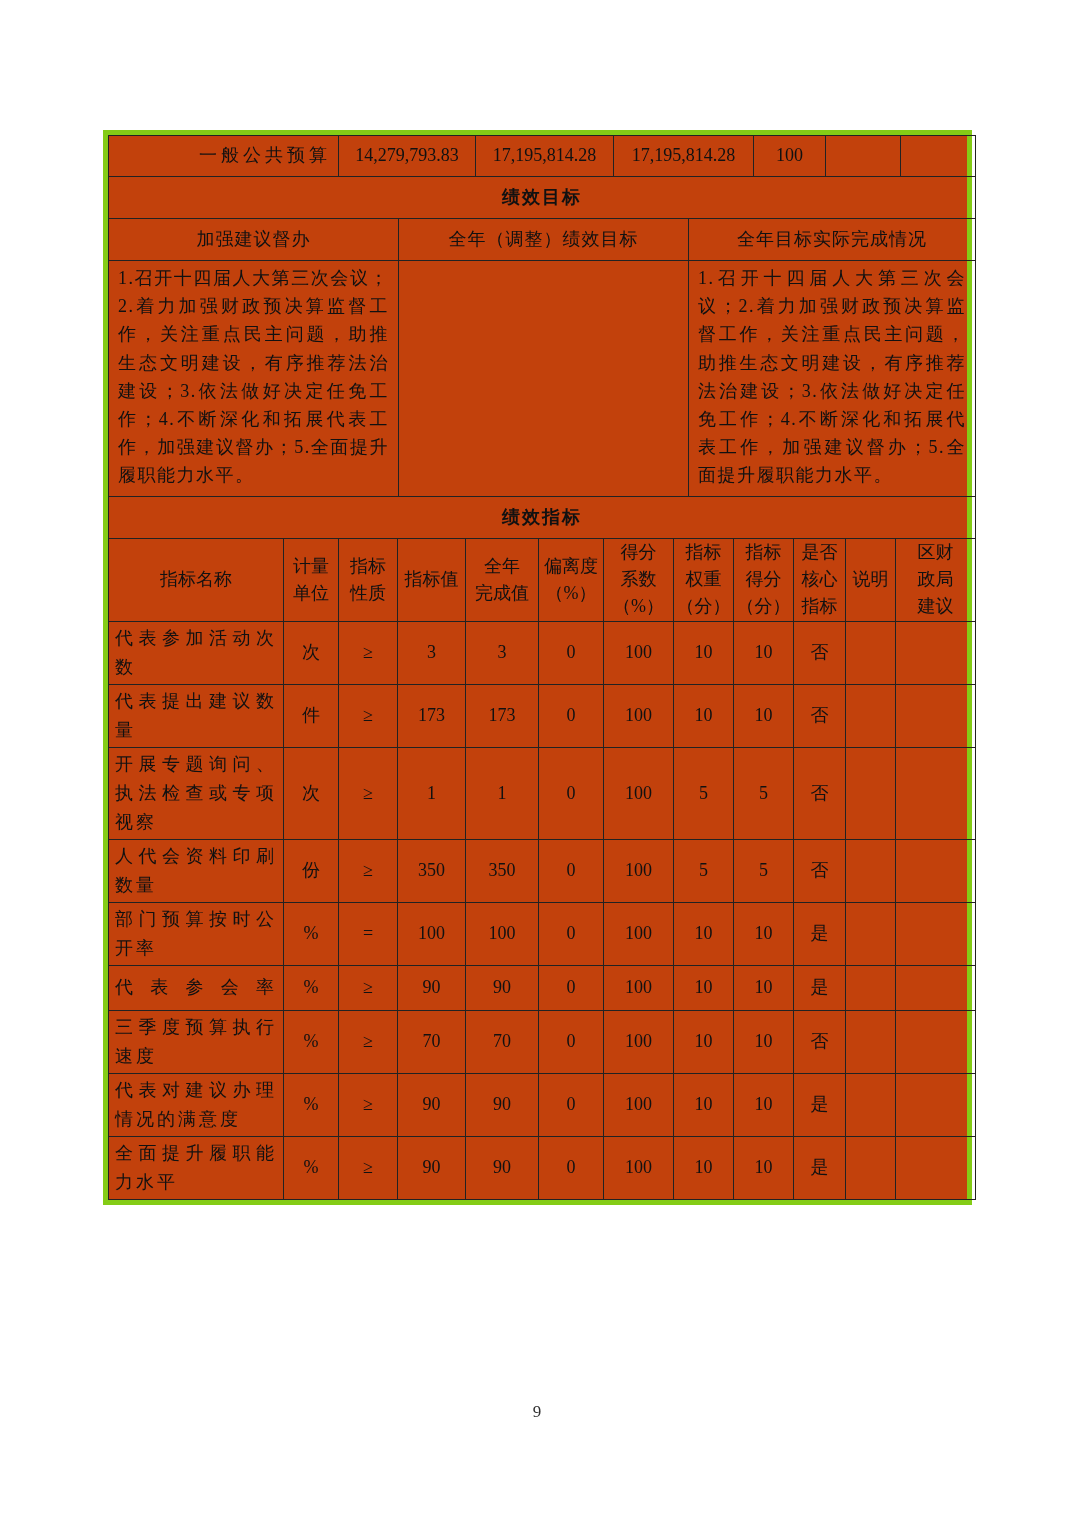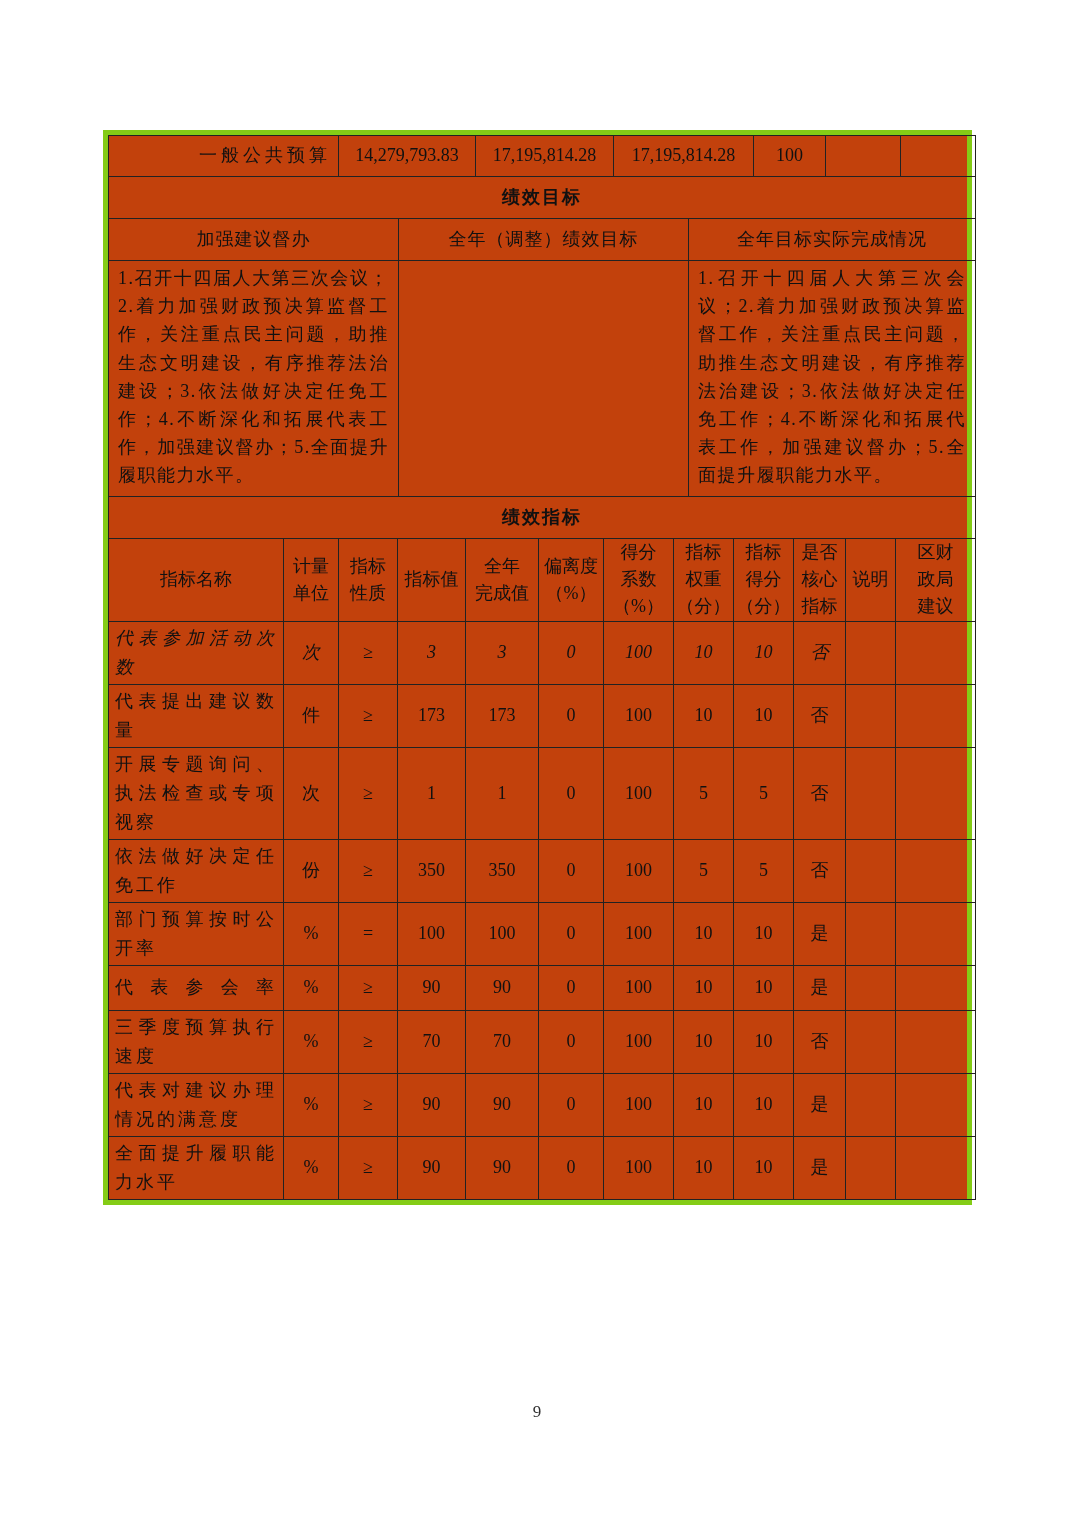--- a/index.html
+++ b/index.html
@@ -175,21 +175,21 @@
         <td>是否
 核心
 指标</td>
         <td>说明</td>
         <td>区财
 政局
 建议</td>
       </tr>
     </tbody>
     <tbody id="indicator-rows">
-        <tr style="height: 56px; font-style: italic;">
+        <tr style="height: 56px;">
           <td class="name">代表参加活动次数</td>
           <td>次</td>
           <td>≥</td>
           <td>3</td>
           <td>3</td>
           <td>0</td>
           <td>100</td>
           <td>10</td>
           <td>10</td>
           <td>否</td>
@@ -218,21 +218,21 @@
           <td>1</td>
           <td>0</td>
           <td>100</td>
           <td>5</td>
           <td>5</td>
           <td>否</td>
           <td></td>
           <td></td>
         </tr>
         <tr style="height: 60px;">
-          <td class="name">依法做好决定任免工作</td>
+          <td class="name">人代会资料印刷数量</td>
           <td>份</td>
           <td>≥</td>
           <td>350</td>
           <td>350</td>
           <td>0</td>
           <td>100</td>
           <td>5</td>
           <td>5</td>
           <td>否</td>
           <td></td>

